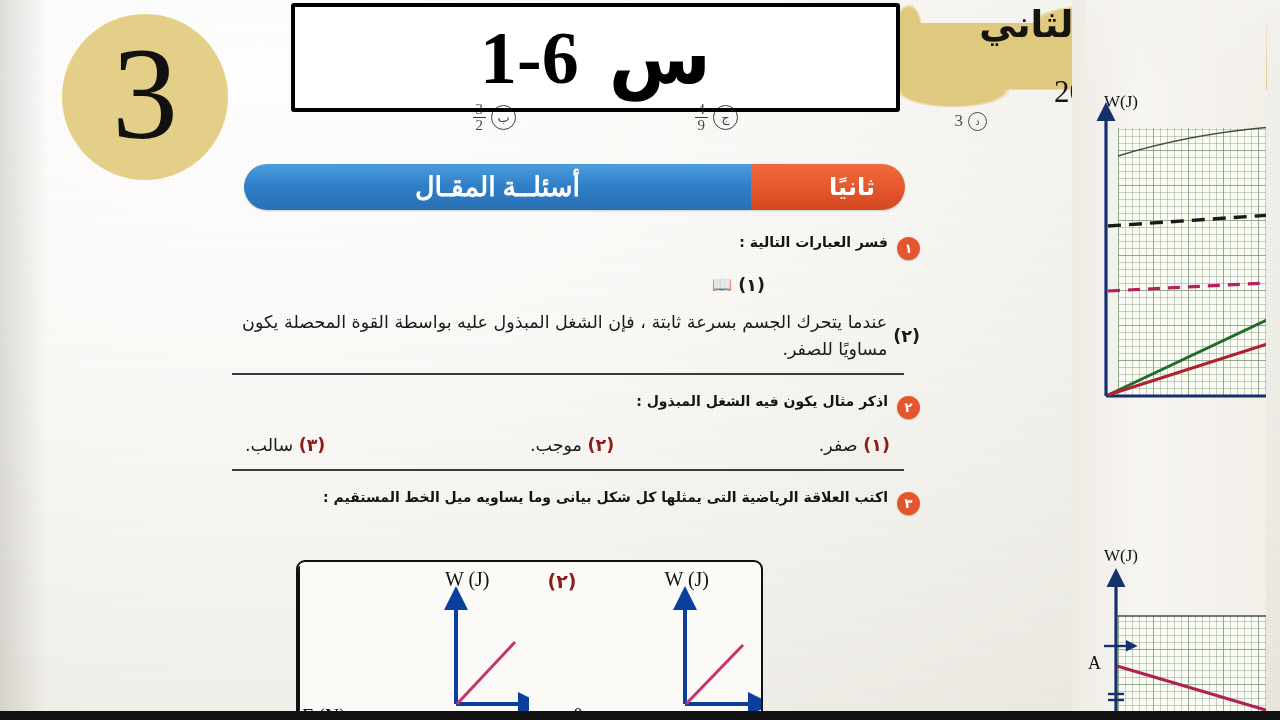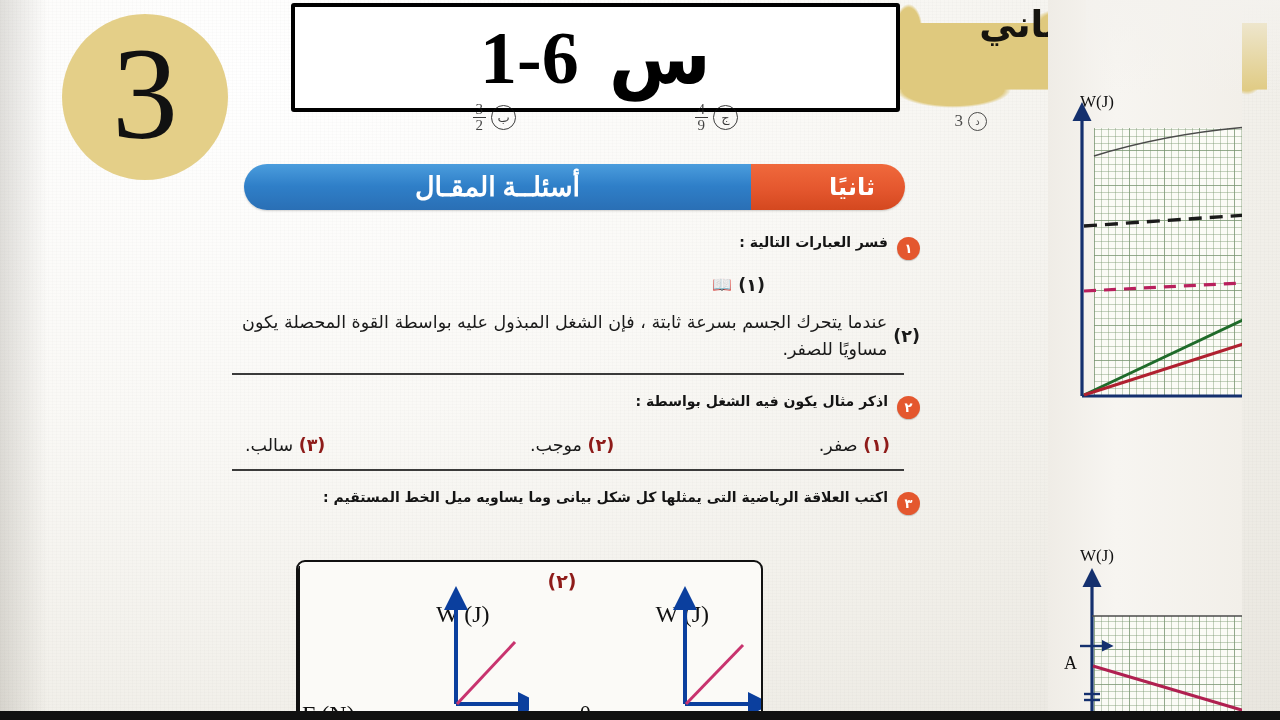--- a/index.html
+++ b/index.html
@@ -23,21 +23,21 @@
   .left-shadow{
     position:absolute;left:0;top:0;width:48px;height:720px;
     background:linear-gradient(90deg, rgba(120,115,105,.22), rgba(120,115,105,0));
     pointer-events:none;
   }
   .right-gutter{
     position:absolute;left:1082px;top:0;width:2px;height:720px;
     background:linear-gradient(180deg, rgba(90,90,90,0), rgba(110,110,110,.55) 12%, rgba(110,110,110,.55) 88%, rgba(90,90,90,0));
   }
   .right-panel{
-    position:absolute;left:1048px;top:0;width:194px;height:720px;
+    position:absolute;left:1072px;top:0;width:194px;height:720px;
     background:linear-gradient(90deg,#efece6 0%, #f7f5f1 35%, #f2efe9 100%);
     overflow:hidden;
   }
 
   
   .brush{
     position:absolute;left:895px;top:4px;width:372px;height:104px;
     background:#dfc97e;
     -webkit-mask-image:
       radial-gradient(closest-side at 8% 30%, #000 85%, transparent 100%),
@@ -172,21 +172,21 @@
     display:flex;direction:rtl;overflow:hidden;
   }
   .figcell{flex:1;position:relative;}
   .figdiv{position:absolute;left:0;top:4px;bottom:4px;width:2px;background:#111;}
   .fig-label{
     position:absolute;top:8px;font-family:"DejaVu Sans", sans-serif;
     font-size:19px;font-weight:700;color:#8e1b19;
   }
   .axis-label{
     position:absolute;font-family:"Liberation Serif", serif;
-    font-size:24px;color:#111;white-space:nowrap;direction:ltr;margin-top:33px;
+    font-size:20px;color:#111;white-space:nowrap;direction:ltr;
   }
 
   
   .rgraph{position:absolute;}
   .rg-label{
     position:absolute;font-family:"Liberation Serif", serif;
     font-size:17px;color:#111;direction:ltr;
   }
   .grid-paper{
     position:absolute;
@@ -266,21 +266,21 @@
 
     <div class="subline" style="margin-top:10px;padding-right:0;">
       <span class="sub-index">(٢)</span>
       <span>عندما يتحرك الجسم بسرعة ثابتة ، فإن الشغل المبذول عليه بواسطة القوة المحصلة يكون مساويًا للصفر.</span>
     </div>
 
     <div class="rule" style="width:672px;margin-right:16px;margin-top:10px;"></div>
 
     <div class="qrow" style="margin-top:16px;">
       <div class="qmarker">٢</div>
-      <div class="qtext">اذكر مثال يكون فيه الشغل بواسطة :</div>
+      <div class="qtext">اذكر مثال يكون فيه الشغل المبذول :</div>
     </div>
 
     <div class="answers" style="margin-top:16px;padding-right:30px;padding-left:30px;">
       <div>
         <span class="ans-num">(١)</span>
         <span>صفر.</span>
       </div>
       <div>
         <span class="ans-num">(٢)</span>
         <span>موجب.</span>

